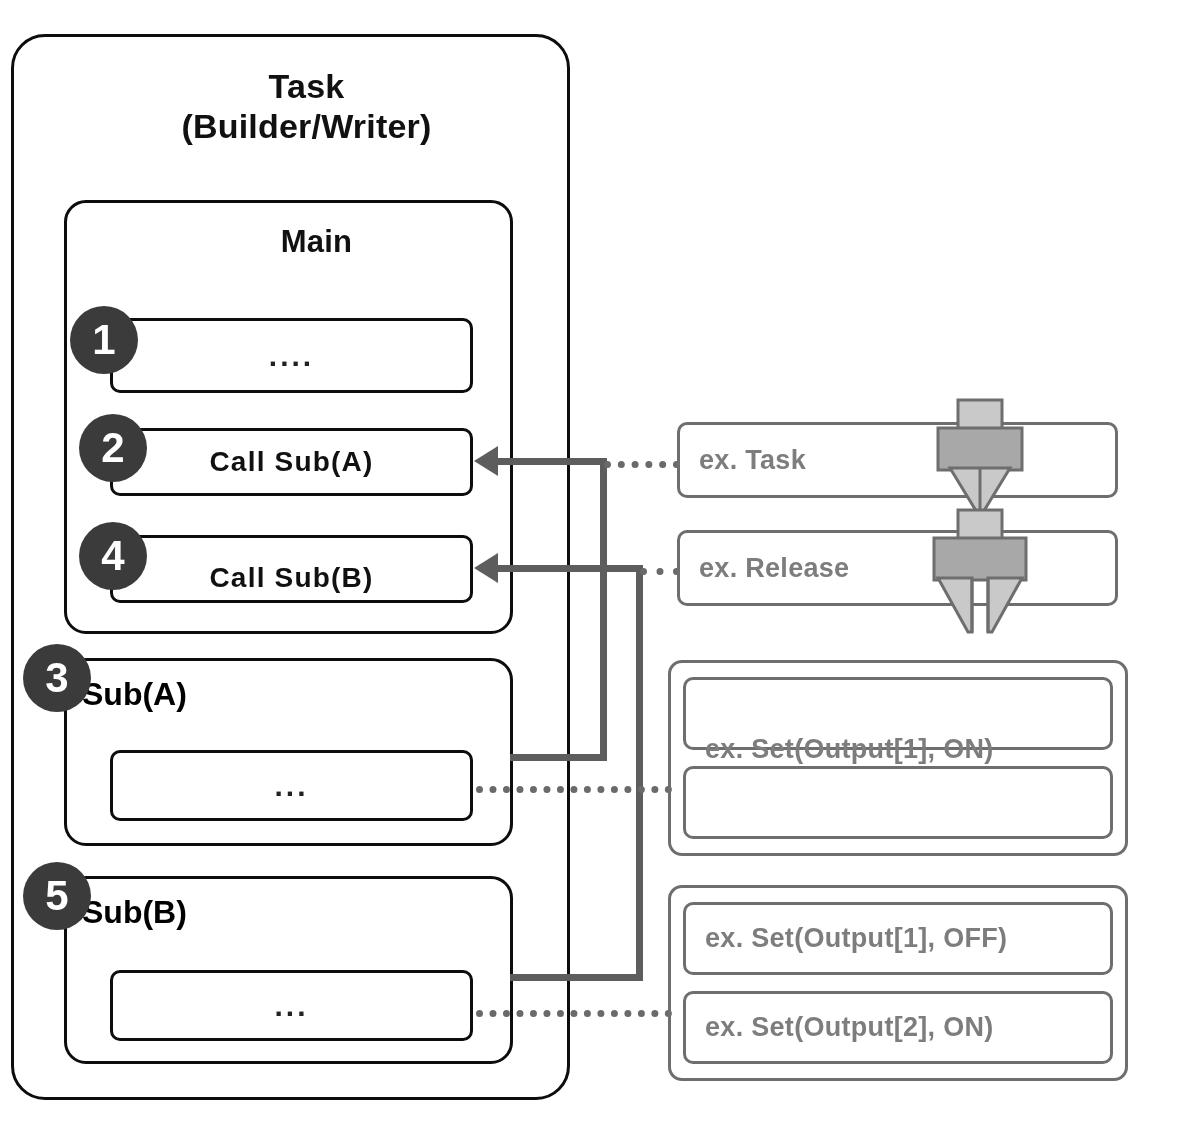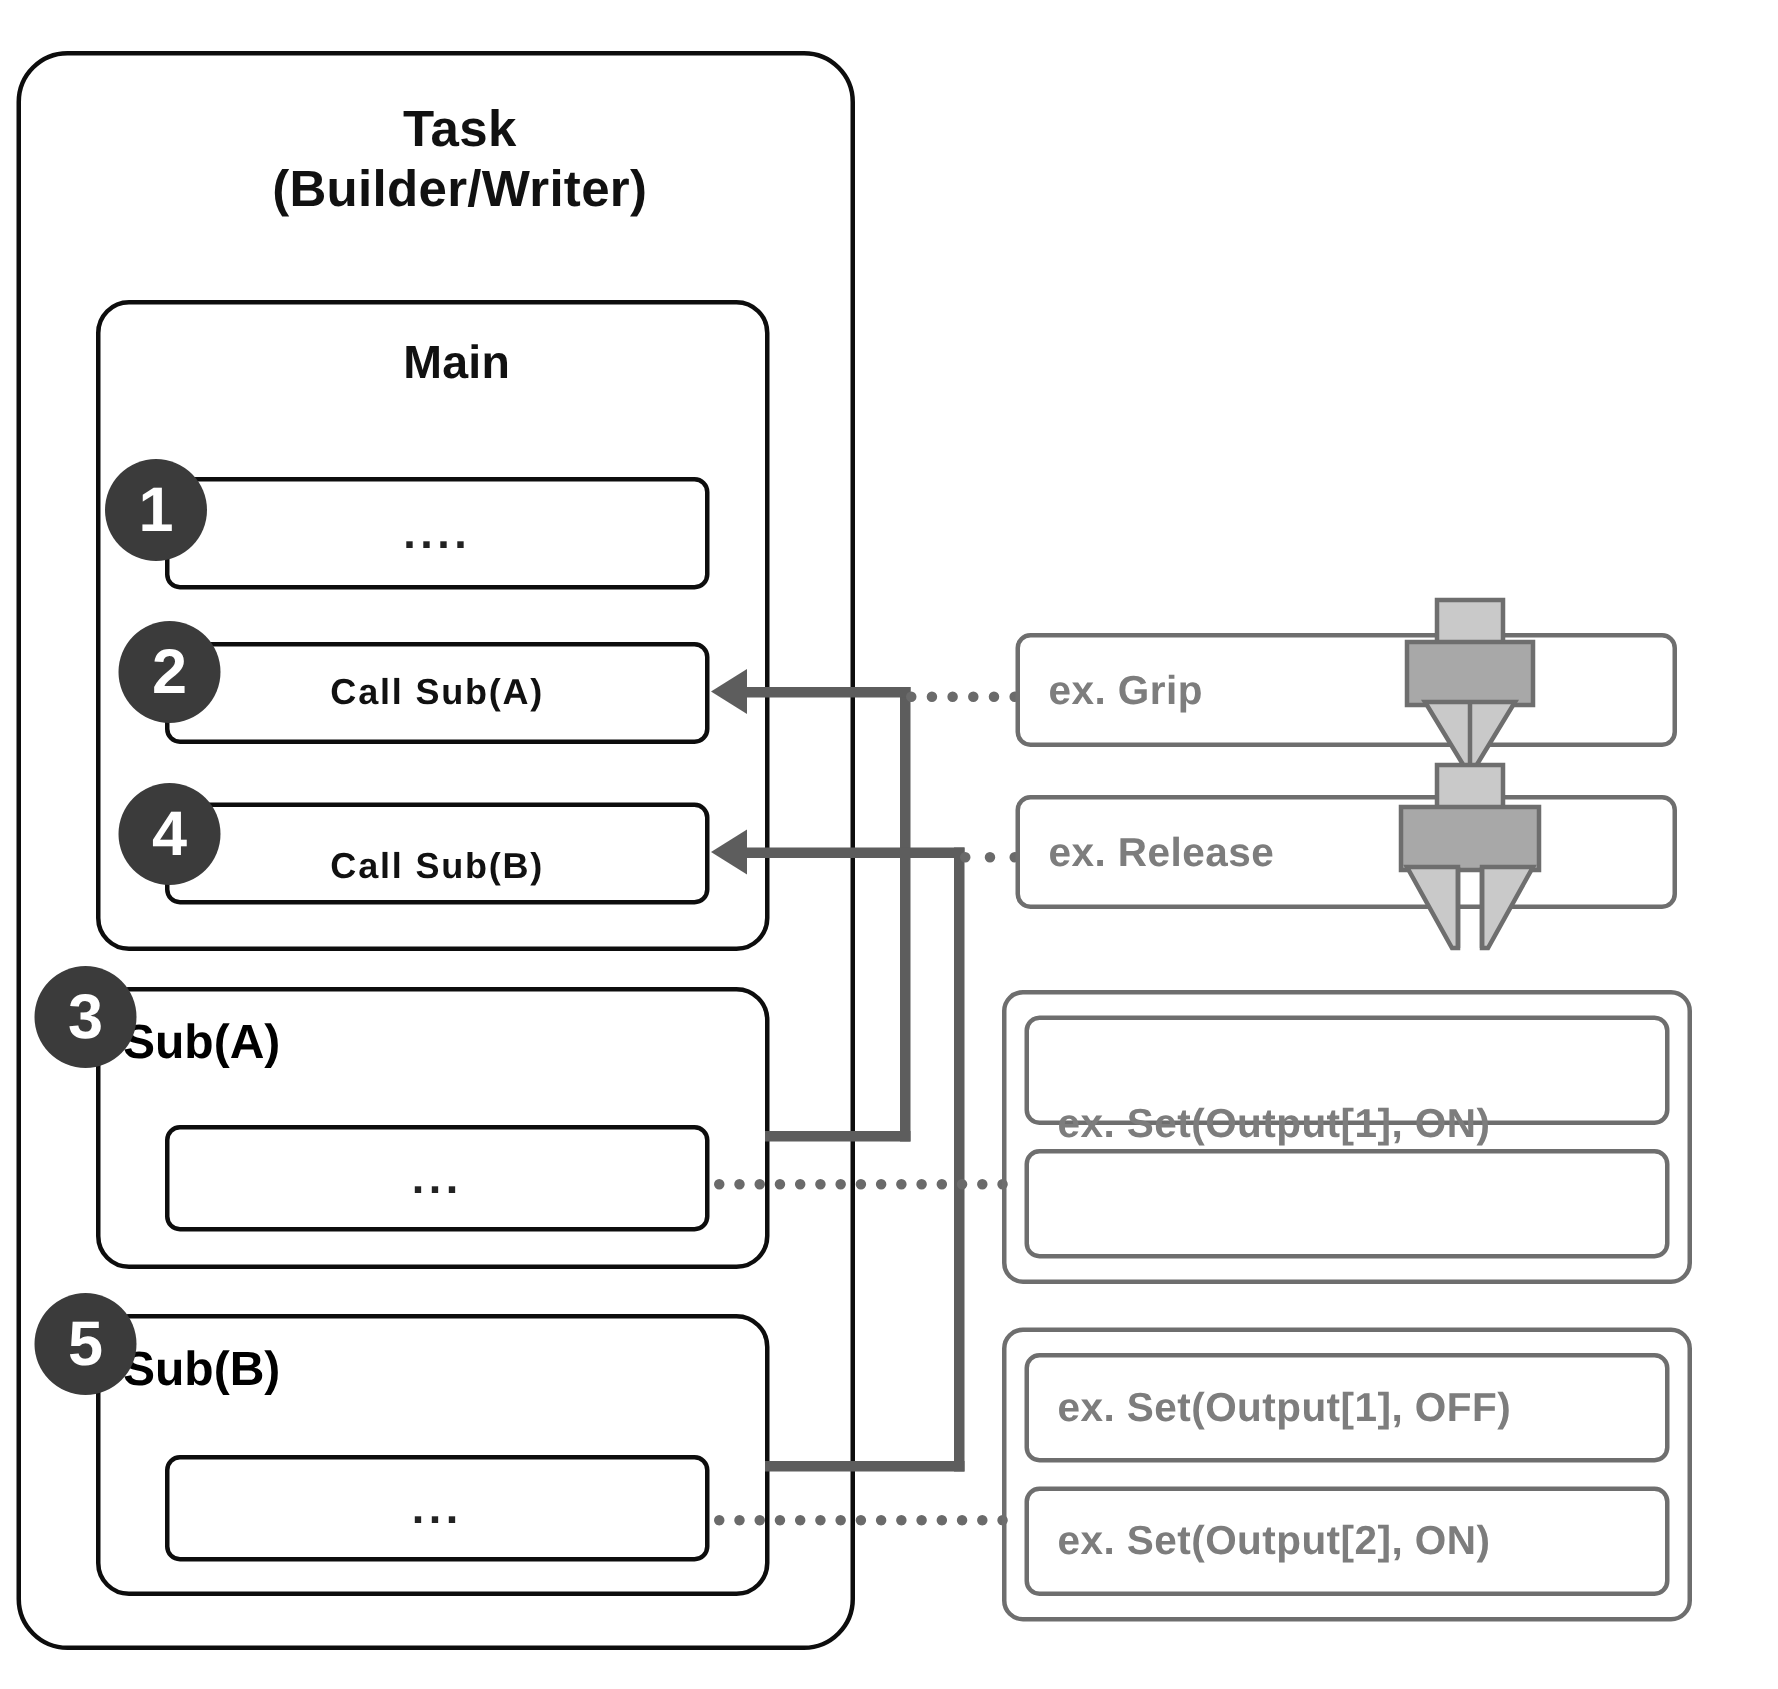--- a/index.html
+++ b/index.html
@@ -18,21 +18,21 @@
   .r-xs{border-radius:10px;}
 
   
   .ttl{position:absolute;text-align:center;font-weight:bold;color:#111;
        letter-spacing:.2px;line-height:1.18;}
   .task-title{font-size:34px;margin-left:16px;}
   .main-title{font-size:31px;}
   .sub-title{position:absolute;font-size:32px;font-weight:bold;color:#000000;}
 
   .celltxt{position:absolute;display:flex;align-items:center;
-           justify-content:center;font-size:24px;font-weight:bold;color:#111;
+           justify-content:center;font-size:28px;font-weight:bold;color:#111;
            letter-spacing:1.2px;}
   .dots{position:absolute;display:flex;align-items:center;
         justify-content:center;font-size:30px;font-weight:bold;color:#222;
         letter-spacing:3px;}
 
   .extxt{position:absolute;display:flex;align-items:center;
          font-size:27px;font-weight:bold;color:#7d7d7d;letter-spacing:.3px;
          padding-left:22px;box-sizing:border-box;}
 
   
@@ -58,21 +58,21 @@
 <div id="stage">
 
   <div class="box blk r-lg" style="left:11px;top:34px;width:559px;height:1066px;"></div>
 
   <div class="ttl task-title" style="left:11px;top:66px;width:559px;">
     <span>Task</span><br>
     <span>(Builder/Writer)</span>
   </div>
 
   <div class="box blk r-md" style="left:64px;top:200px;width:449px;height:434px;"></div>
-  <div class="ttl main-title" style="left:68px;top:224px;width:473px;text-align:center;">Main</div>
+  <div class="ttl main-title" style="left:80px;top:224px;width:473px;text-align:center;">Main</div>
 
   <div class="box blk r-xs" style="left:110px;top:318px;width:363px;height:75px;"></div>
   <div class="dots" style="left:110px;top:318px;width:363px;height:75px;">....</div>
   <div class="badge" style="left:70px;top:306px;">1</div>
 
   <div class="box blk r-xs" style="left:110px;top:428px;width:363px;height:68px;"></div>
   <div class="celltxt" style="left:110px;top:428px;width:363px;height:68px;">Call Sub(A)</div>
   <div class="badge" style="left:79px;top:414px;">2</div>
 
   <div class="box blk r-xs" style="left:110px;top:535px;width:363px;height:68px;"></div>
@@ -102,21 +102,21 @@
   <div class="seg" style="left:636px;top:565px;width:7px;height:416px;"></div>
   <div class="seg" style="left:498px;top:565px;width:145px;height:7px;"></div>
   <div class="arrow-l" style="left:474px;top:553px;"></div>
 
   <div class="dot-h" style="left:604px;top:461px;width:76px;"></div>
   <div class="dot-h" style="left:640px;top:568px;width:40px;"></div>
   <div class="dot-h" style="left:476px;top:786px;width:196px;"></div>
   <div class="dot-h" style="left:476px;top:1010px;width:196px;"></div>
 
   <div class="box gry r-xs" style="left:677px;top:422px;width:441px;height:76px;"></div>
-  <div class="extxt" style="left:677px;top:422px;width:441px;height:76px;">ex. Grip</div>
+  <div class="extxt" style="left:677px;top:422px;width:441px;height:76px;">ex. Task</div>
   <div class="grip" style="left:920px;top:398px;">
     <svg width="120" height="118" viewBox="0 0 120 118">
       <rect x="38" y="2" width="44" height="40" fill="#c9c9c9" stroke="#6e6e6e" stroke-width="3"></rect>
       <rect x="18" y="30" width="84" height="42" fill="#a8a8a8" stroke="#6e6e6e" stroke-width="3"></rect>
       <polygon points="30,70 90,70 62,116 58,116" fill="#c9c9c9" stroke="#6e6e6e" stroke-width="3"></polygon>
       <line x1="60" y1="70" x2="60" y2="116" stroke="#6e6e6e" stroke-width="3"></line>
     </svg>
   </div>
 
   <div class="box gry r-xs" style="left:677px;top:530px;width:441px;height:76px;"></div>

